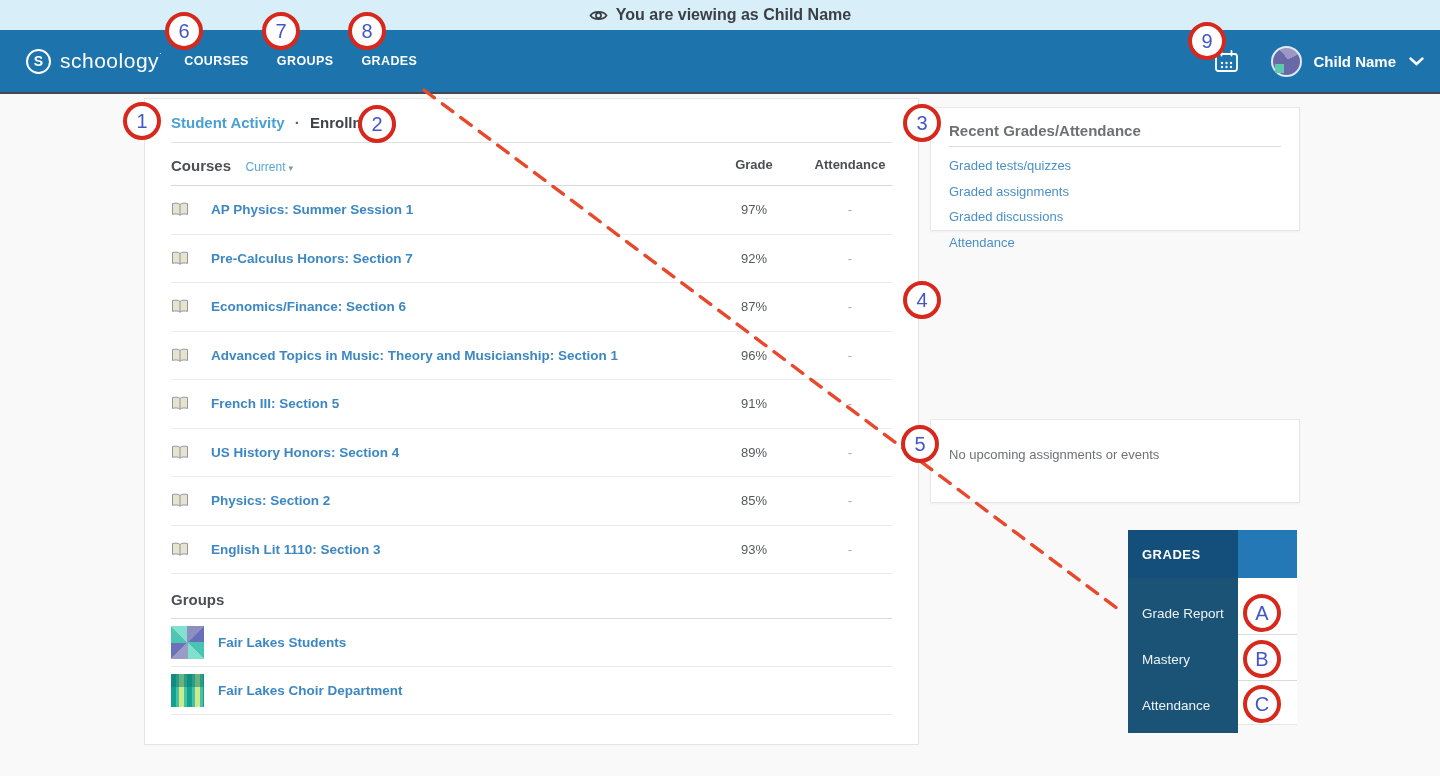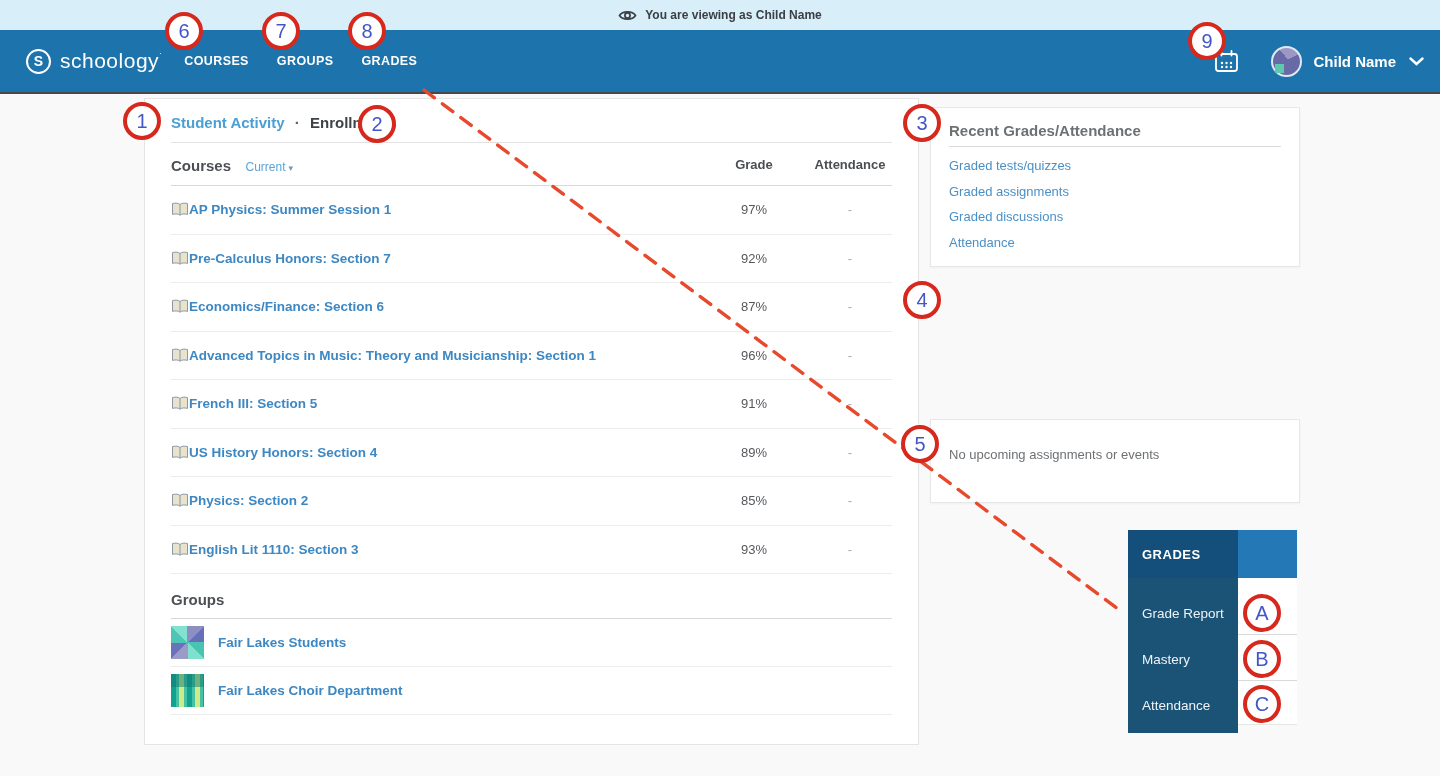--- a/index.html
+++ b/index.html
@@ -4,21 +4,21 @@
 <style>
   * { margin:0; padding:0; box-sizing:border-box; }
   html,body { background:#e9e9e9; }
   body { font-family:"Liberation Sans","DejaVu Sans",sans-serif; }
 
   .stage { position:relative; width:1440px; height:776px; background:#f9f9f9; overflow:hidden; }
 
   
   .banner { position:absolute; top:0; left:0; width:1440px; height:30px; background:#d8eef8;
             display:flex; align-items:center; justify-content:center; gap:8px;
-            color:#3b4045; font-size:12px; font-weight:700; z-index:2; }
+            color:#3b4045; font-size:16px; font-weight:700; z-index:2; }
 
   
   .navbar { position:absolute; top:30px; left:0; width:1440px; height:64px; background:#1d74ad;
             border-bottom:2px solid #45494d; display:flex; align-items:center; z-index:2; }
   .brand { display:flex; align-items:center; gap:9px; margin-left:26px; color:#fff; cursor:pointer; }
   .brand-s { width:25px; height:25px; border:2px solid #fff; border-radius:50%;
              display:flex; align-items:center; justify-content:center; font-size:14px; font-weight:700; }
   .brand-text { font-size:21px; font-weight:400; letter-spacing:.5px; }
   .brand-tm { font-size:8px; vertical-align:top; line-height:10px; }
   .nav-items { display:flex; gap:28px; margin-left:22px; }
@@ -42,21 +42,21 @@
   .courses-header { position:relative; margin:0 26px; padding:14px 0 10px; border-bottom:1px solid #d9d9d9; }
   .sec-title { display:inline; font-size:15px; font-weight:700; color:#4c4f54; }
   .filter { font-size:12px; color:#58a5d9; margin-left:10px; cursor:pointer; }
   .filter .caret { font-size:9px; color:#8096a8; margin-left:3px; }
   .col-grade { position:absolute; left:558px; top:14px; width:50px; text-align:center;
                font-size:13px; font-weight:600; color:#4b4e52; }
   .col-att { position:absolute; left:639px; top:14px; width:80px; text-align:center;
              font-size:13px; font-weight:600; color:#4b4e52; }
 
   .course-row { position:relative; height:48.5px; margin:0 26px; border-bottom:1px solid #ececec;
-                display:flex; align-items:center; gap:0; }
+                display:flex; align-items:center; gap:22px; }
   .book { display:flex; flex:0 0 auto; }
   .course-link { color:#3d87c2; font-size:13.5px; font-weight:700; text-decoration:none; cursor:pointer; }
   .row-grade { position:absolute; left:558px; width:50px; text-align:center; color:#55585c; font-size:13px; }
   .row-att { position:absolute; left:639px; width:80px; text-align:center; color:#a8abae; font-size:13px; }
 
   .groups-header { margin:0 26px; padding:17px 0 9px; border-bottom:1px solid #d9d9d9; }
   .group-row { height:48px; margin:0 26px; border-bottom:1px solid #ececec;
                display:flex; align-items:center; gap:14px; }
   .g-avatar { width:33px; height:33px; flex:0 0 auto; }
   .g-avatar.choir { background:
@@ -64,21 +64,21 @@
       repeating-linear-gradient(90deg, #11a292 0 5px, #45c2a4 5px 8px, #cdeb8a 8px 13px, #45c2a4 13px 16px); }
   .g-avatar.students { background:conic-gradient(from 0deg at 50% 50%,
       #8d8fc2 0 45deg, #666fb8 45deg 90deg, #49c3b2 90deg 135deg, #7fe0cd 135deg 180deg,
       #9a9cc7 180deg 225deg, #6a72ba 225deg 270deg, #4fc6b4 270deg 315deg, #83e2cf 315deg 360deg); }
   .group-link { color:#3d87c2; font-size:13.5px; font-weight:700; text-decoration:none; cursor:pointer; }
 
   
   .side-card { position:absolute; left:930px; width:370px; background:#fff;
                border:1px solid #e7e7e7; box-shadow:0 1px 2px rgba(0,0,0,.04); padding:14px 18px; }
   .side-title { font-size:15px; font-weight:700; color:#6e7174; padding-bottom:7px; border-bottom:1px solid #dcdcdc; }
-  .card-recent { top:107px; height:160px; }
+  .card-recent { top:107px; height:124px; }
   .side-links { margin-top:11px; }
   .side-link { display:block; color:#4a90c6; font-size:13px; text-decoration:none; margin-bottom:10.5px; cursor:pointer; }
   .card-overdue { top:275px; height:130px; }
   .ov-date { margin-top:10px; font-size:11.5px; color:#6e7174; letter-spacing:.2px;
              padding-bottom:8px; border-bottom:1px solid #ebebeb; }
   .ov-item { margin-top:11px; display:flex; gap:9px; }
   .ov-name { color:#4a90c6; font-size:13px; text-decoration:none; cursor:pointer; display:block; }
   .ov-time { color:#6e7174; font-size:12.5px; margin-top:4px; }
   .card-upcoming { top:419px; height:84px; }
   .up-empty { margin-top:13px; font-size:13px; color:#6e7174; }

